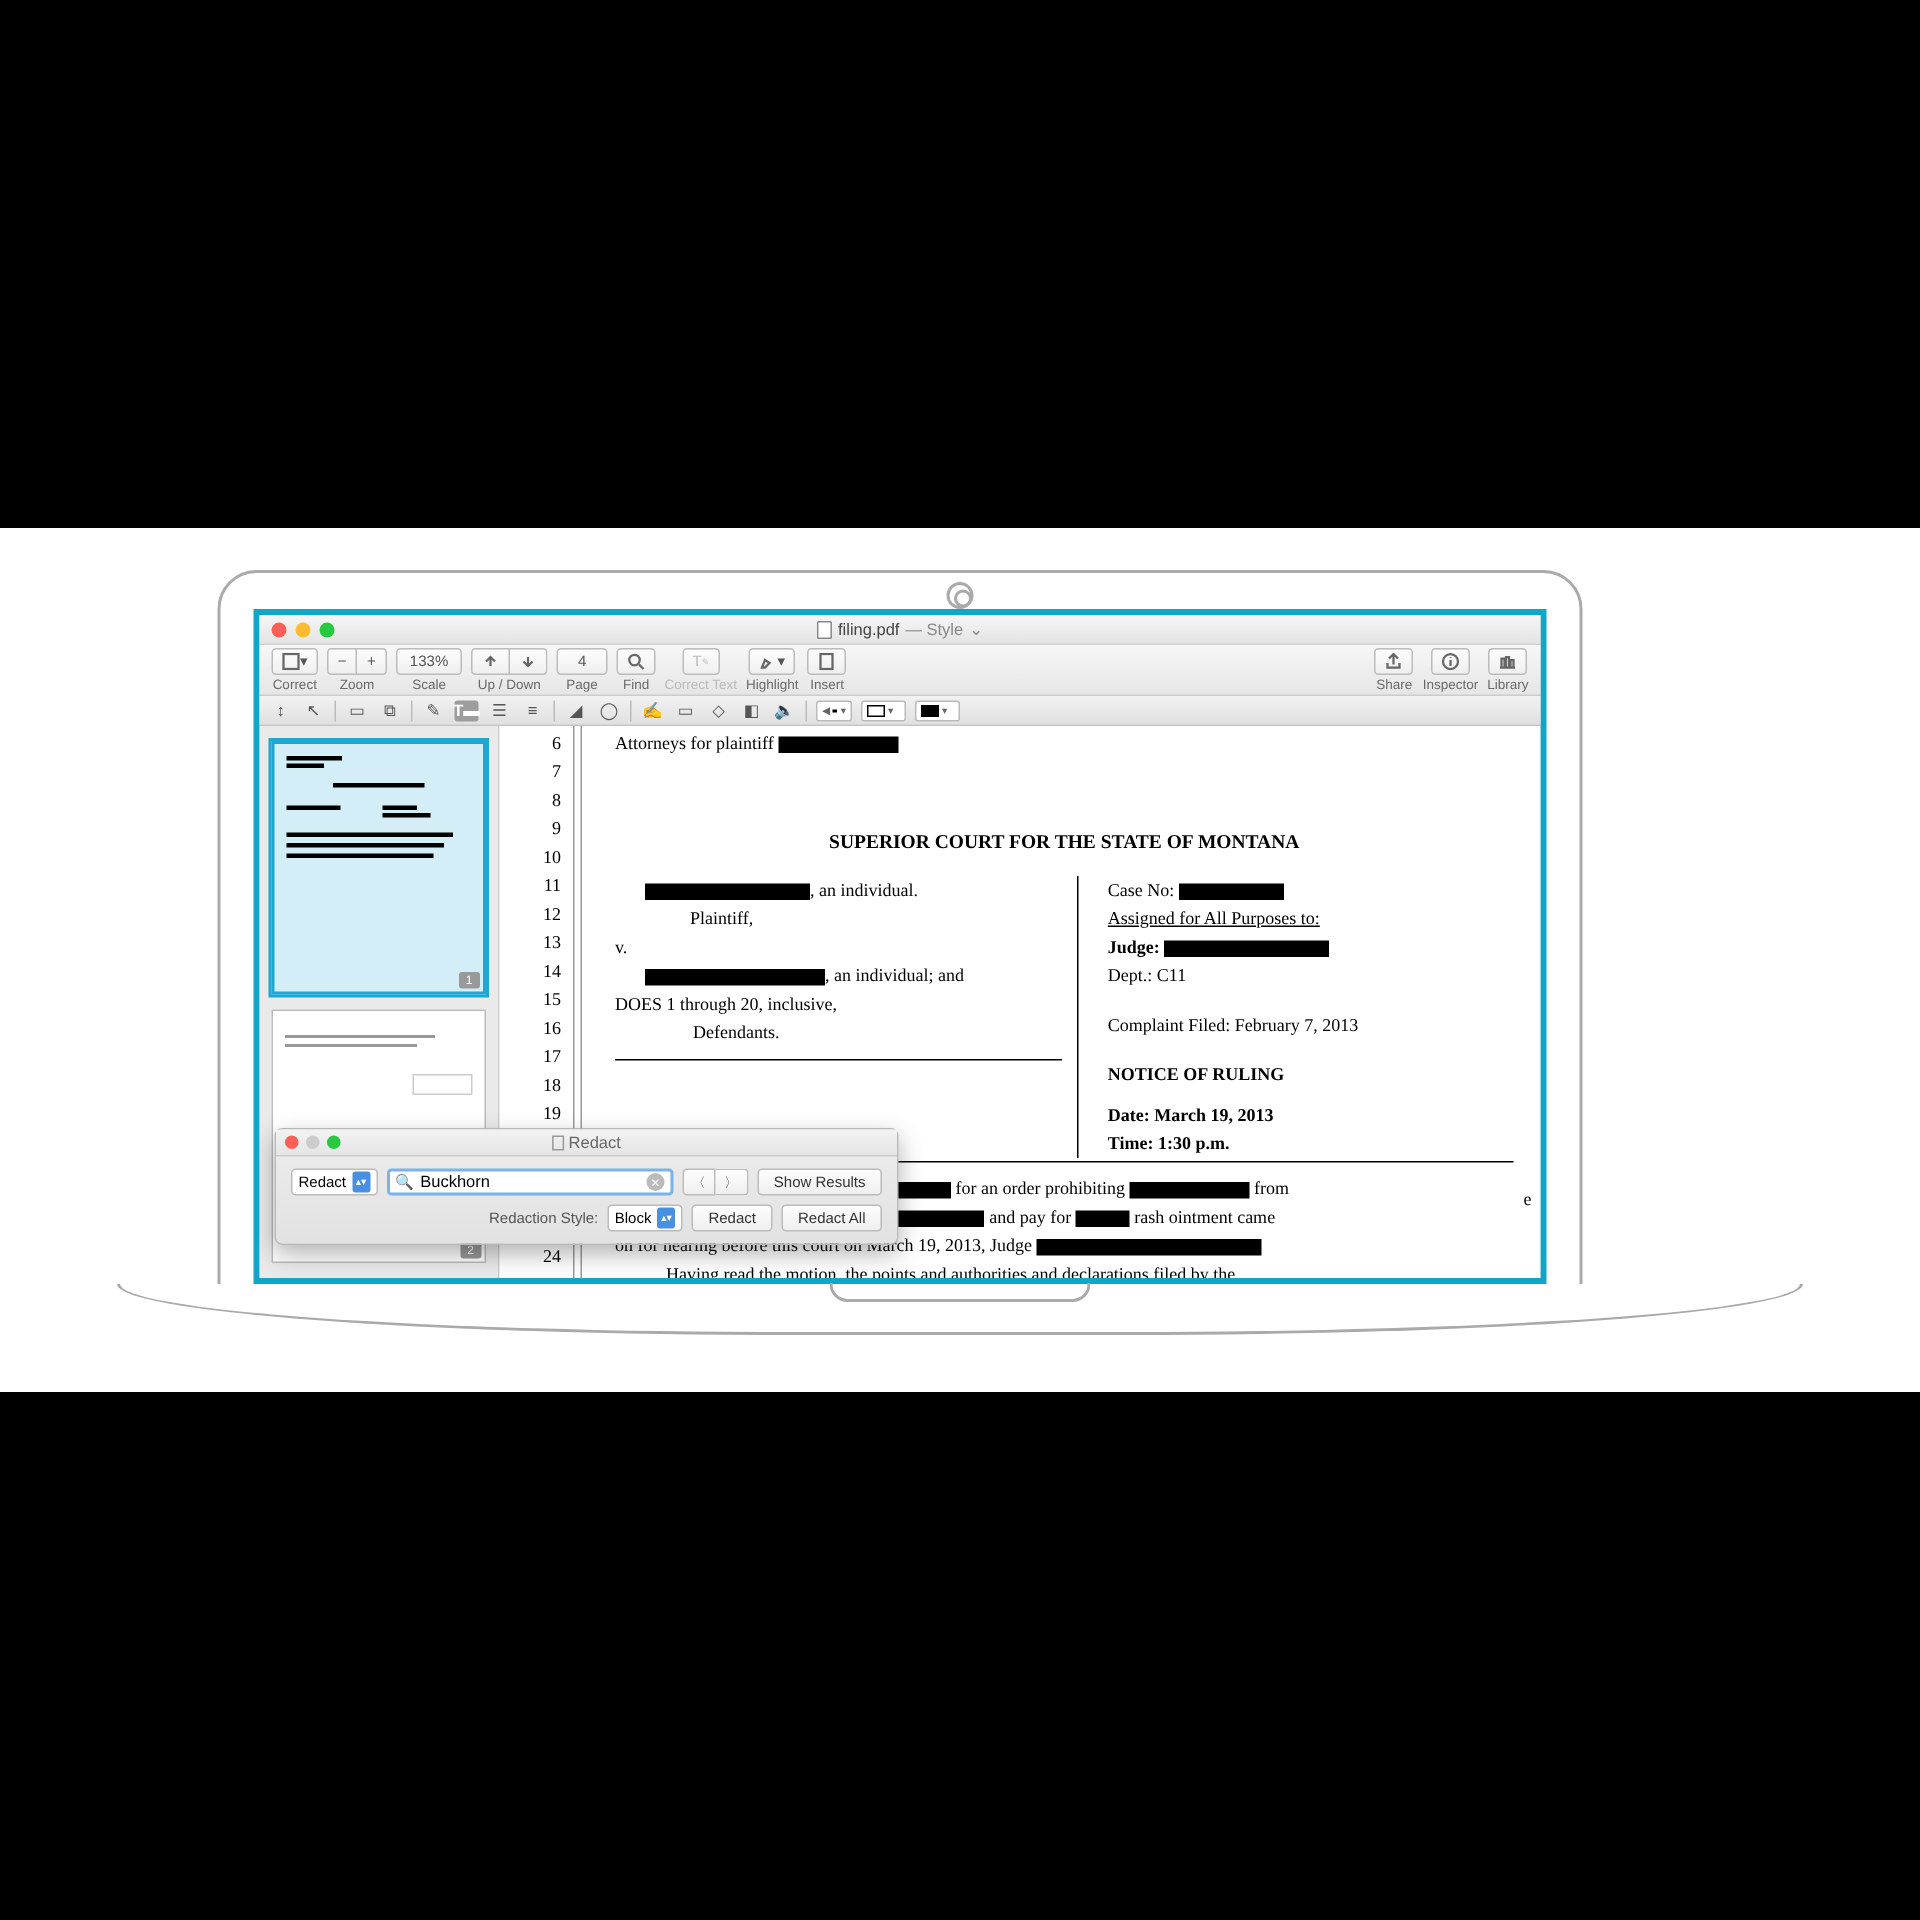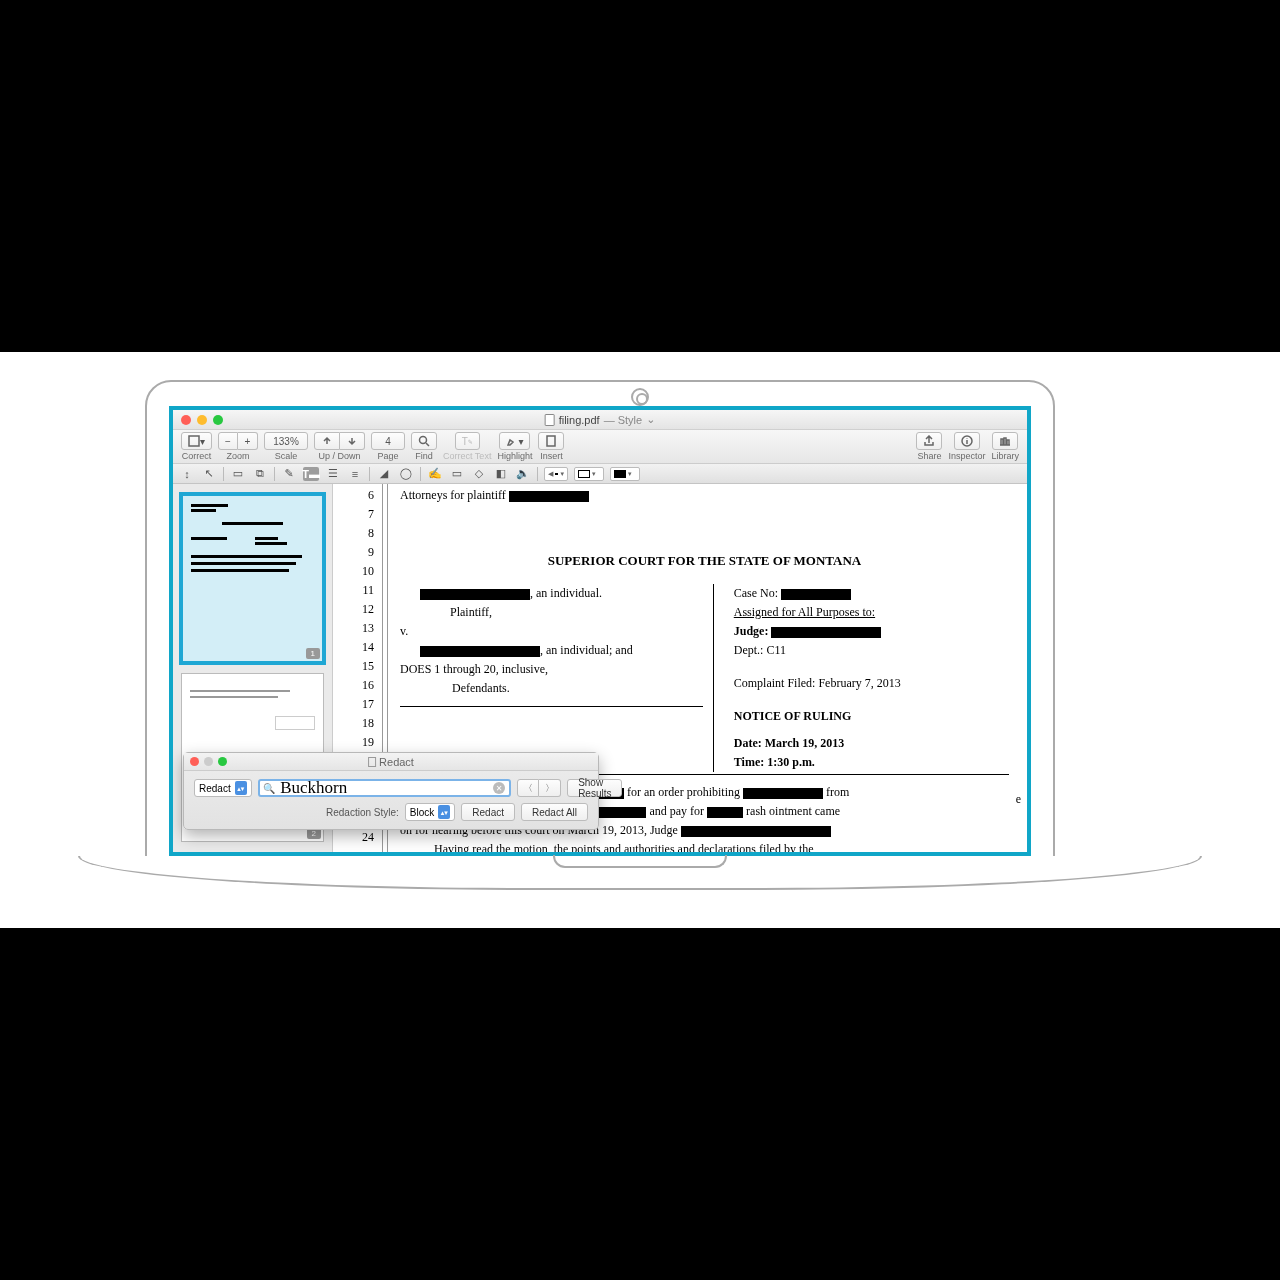--- a/index.html
+++ b/index.html
@@ -59,35 +59,35 @@
 .linenums div { height: 19px; font-size: 12px; line-height: 19px; }
 .doctext { flex: 1; padding: 2px 18px 0 18px; font-size: 12px; line-height: 19px; position: relative; }
 .doctitle { text-align: center; font-weight: bold; font-size: 13px; margin-top: 46px; margin-bottom: 14px; }
 .two-col { display: flex; gap: 16px; }
 .two-col .left { flex: 1.1; border-right: 1px solid #000; padding-right: 10px; }
 .two-col .right { flex: 1; padding-left: 4px; }
 .redact { display: inline-block; background: #000; height: 11px; vertical-align: middle; }
 .indent { text-indent: 34px; }
 .notice { font-weight: bold; }
 .hr-thin { border: none; border-top: 1px solid #000; margin: 8px 0; }
-.inner-border-left { border-left: 1px solid #999; padding-left: 12px; margin-left: 4px; }
+.inner-border-left { border-left: 1px solid #999; padding-left: 22px; margin-left: 4px; }
 .far-e { position: absolute; right: 6px; top: 306px; }
 
 .redact-popup { position: absolute; top: 268px; left: 10px; width: 416px; background: linear-gradient(#ededed, #e2e2e2); border: 1px solid #b8b8b8; border-radius: 5px; box-shadow: 0 6px 16px rgba(0,0,0,0.3); font-family: -apple-system, Helvetica, Arial, sans-serif; font-size: 11px; z-index: 50; }
 .redact-popup .phead { height: 18px; background: linear-gradient(#f3f3f3, #e5e5e5); border-bottom: 1px solid #ccc; position: relative; display: flex; align-items: center; padding: 0 6px; }
 .redact-popup .phead .traffic { display: flex; gap: 5px; }
 .redact-popup .phead .traffic .dot { width: 9px; height: 9px; }
 .redact-popup .phead .ptitle { position: absolute; left: 50%; transform: translateX(-50%); color: #666; display: flex; align-items: center; gap: 3px; }
 .redact-popup .pbody { padding: 8px 10px; display: flex; flex-direction: column; gap: 6px; }
 .redact-popup .row { display: flex; align-items: center; gap: 6px; }
 .dropdown { height: 18px; padding: 0 4px; background: #fff; border: 1px solid #bbb; border-radius: 3px; display: flex; align-items: center; gap: 4px; font-size: 10px; }
 .dropdown .arr { width: 12px; height: 14px; background: #4a90e2; border-radius: 2px; color: #fff; font-size: 7px; line-height: 7px; display: flex; flex-direction: column; align-items: center; justify-content: center; }
 .search-field { flex: 1; height: 18px; border: 2px solid #7bb3e8; border-radius: 3px; background: #fff; display: flex; align-items: center; padding: 0 4px; gap: 4px; }
 .search-field .mag { color: #888; font-size: 10px; }
-.search-field input { border: none; outline: none; flex: 1; font-size: 17px; background: transparent; font-family: Liberation Serif, serif; }
+.search-field input { border: none; outline: none; flex: 1; font-size: 11px; background: transparent; }
 .search-field .clr { width: 12px; height: 12px; border-radius: 50%; background: #bbb; color: #fff; font-size: 8px; display: flex; align-items: center; justify-content: center; }
 .navbtn { width: 22px; height: 18px; background: linear-gradient(#fdfdfd, #efefef); border: 1px solid #bcbcbc; display: flex; align-items: center; justify-content: center; color: #555; font-size: 9px; }
 .navbtn:first-of-type { border-radius: 3px 0 0 3px; }
 .navbtn:last-of-type { border-radius: 0 3px 3px 0; border-left: none; }
 .pbtn { height: 18px; padding: 0 10px; background: linear-gradient(#fdfdfd, #efefef); border: 1px solid #bcbcbc; border-radius: 3px; font-size: 10px; display: flex; align-items: center; color: #333; }
 .row2-label { color: #555; font-size: 10px; margin-left: 23px; }
 
 svg.ico { width: 12px; height: 12px; stroke: #666; stroke-width: 1.5; fill: none; }
 </style>
 </head>

